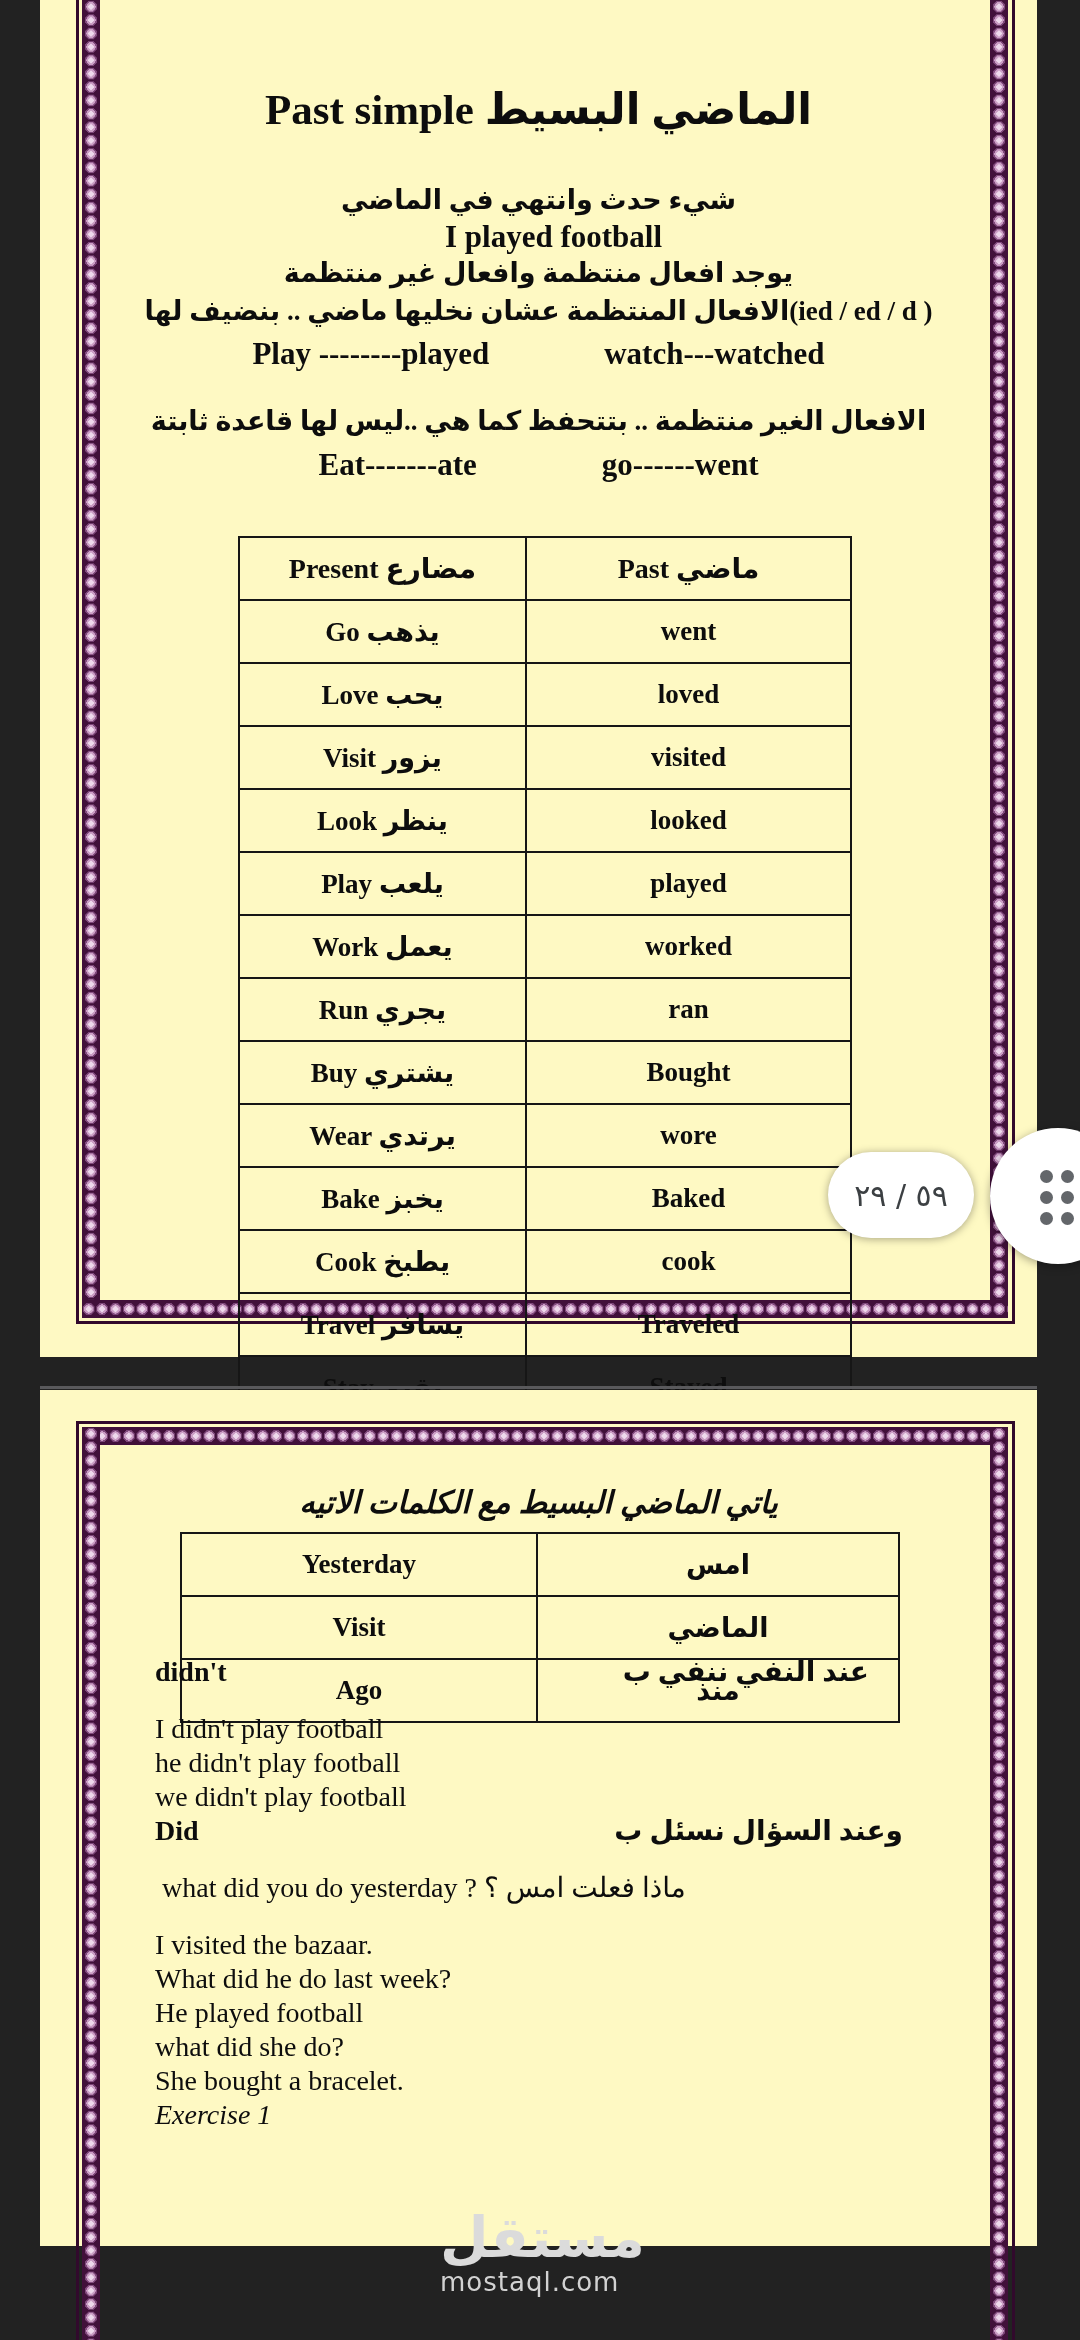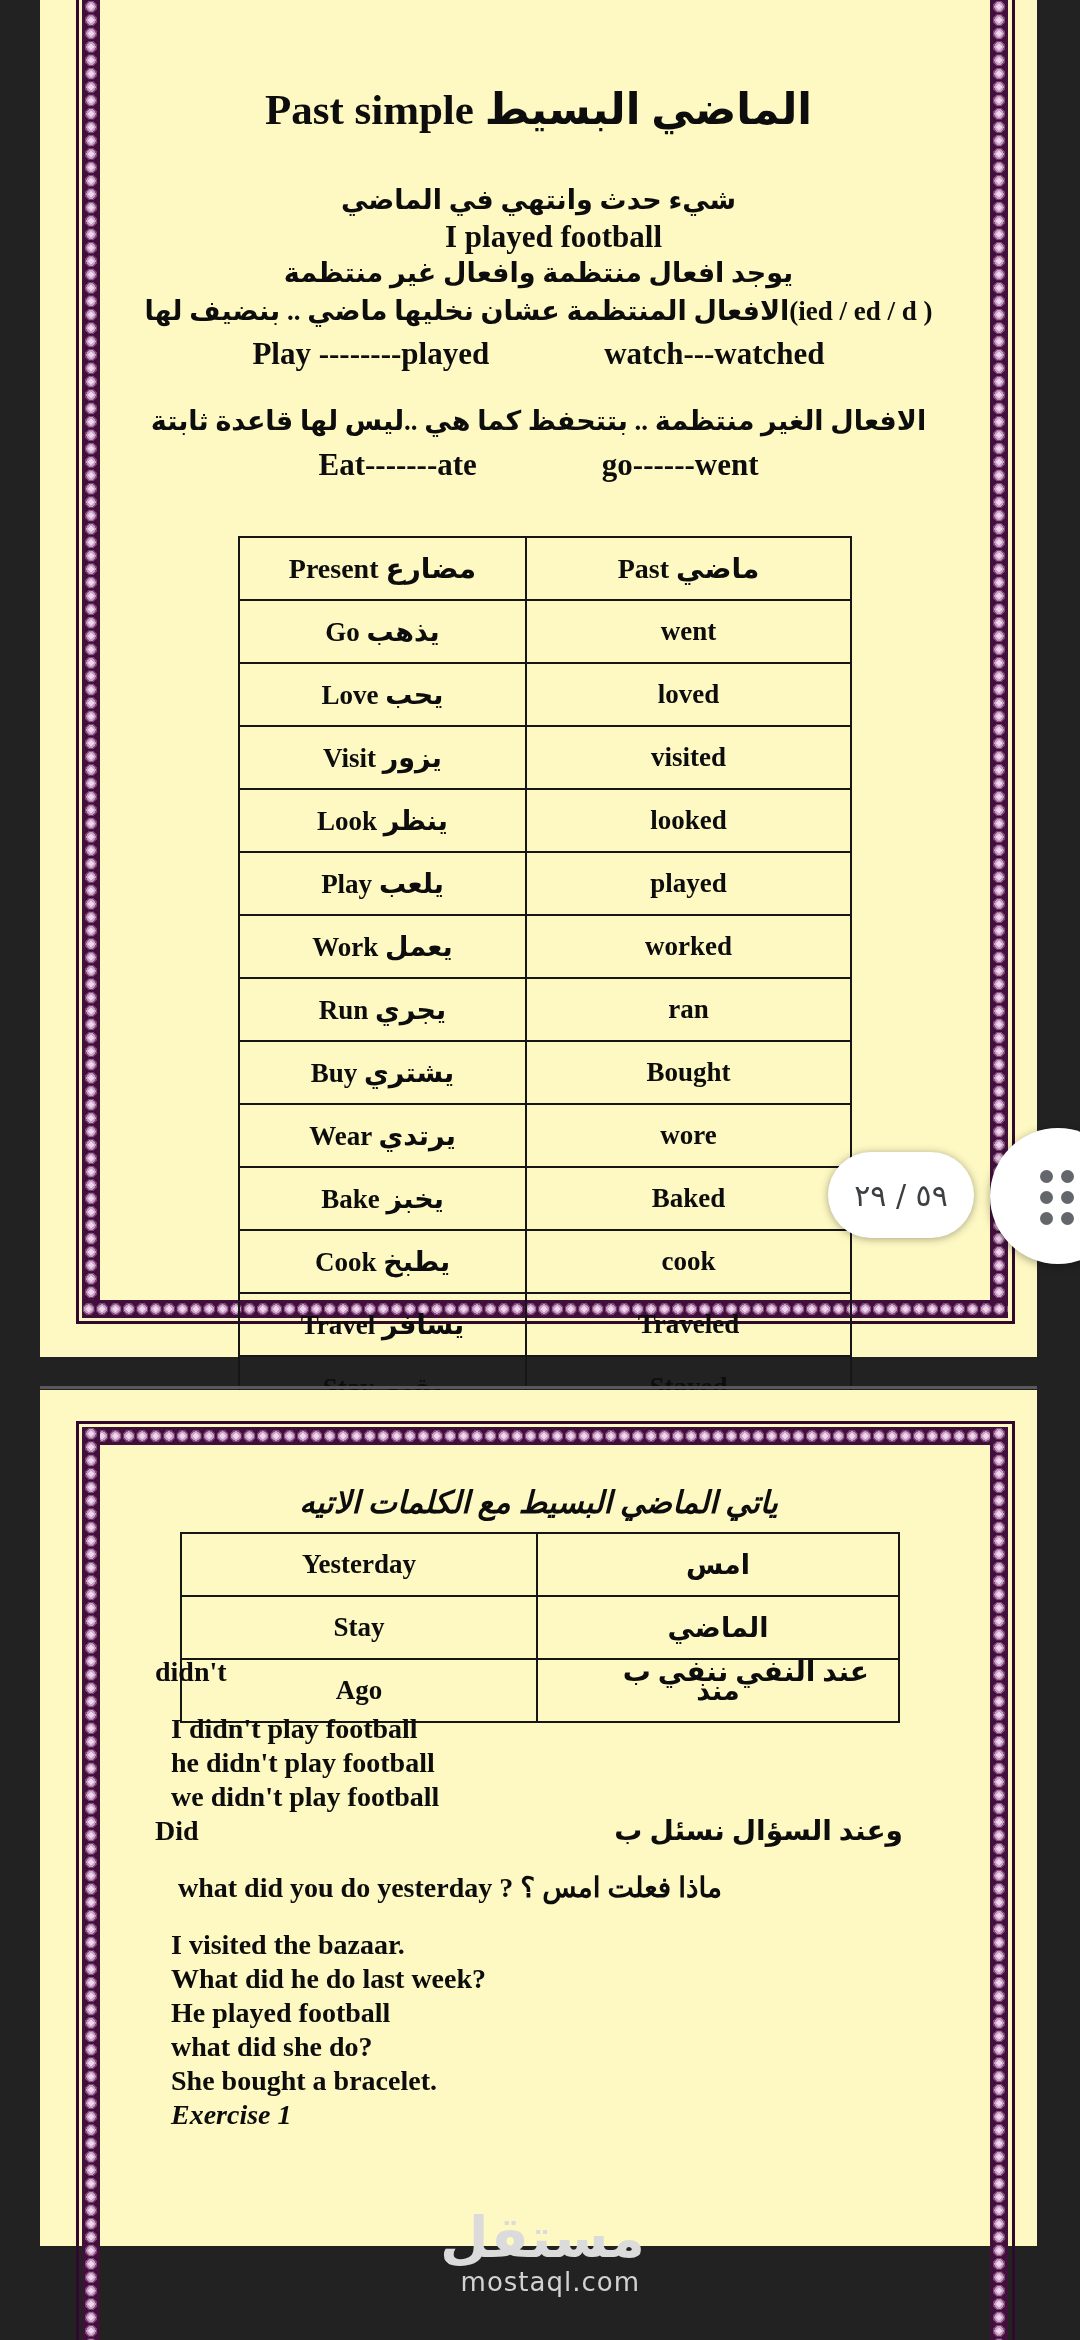--- a/index.html
+++ b/index.html
@@ -30,39 +30,39 @@
         font-weight:bold;font-size:27px;height:37px;padding:12px;overflow:hidden;white-space:nowrap;}
   th{font-size:28px;}
   .t1{position:absolute;left:198px;top:536px;width:612px;}
   .t1 col.c1{width:287px;} .t1 col.c2{width:325px;}
   .t2{position:absolute;left:140px;top:142px;width:718px;}
   .t2 col.c1{width:356px;} .t2 col.c2{width:362px;}
   
   .p2flow{position:absolute;left:115px;right:130px;top:265px;font-size:28px;}
   .p2flow > div{height:34px;line-height:34px;margin-bottom:23px;}
   .p2row{display:flex;justify-content:space-between;font-weight:bold;}
-  .line{font-weight:bold;margin-left:16px;}
+  .line{font-weight:normal;}
   .indent{padding-left:7px;}
   .italic{font-style:italic;}
   .pr38{padding-right:38px;}
   .pr4{padding-right:4px;}
   
   .pill{
     position:absolute;left:828px;top:1152px;width:146px;height:86px;border-radius:43px;
     background:#ffffff;box-shadow:0 1px 8px rgba(0,0,0,0.35);
     display:flex;align-items:center;justify-content:center;
     font-family:"DejaVu Sans",sans-serif;font-size:30px;color:#3c4043;
   }
   .handle{
     position:absolute;left:990px;top:1128px;width:136px;height:136px;border-radius:50%;
     background:#ffffff;box-shadow:0 2px 10px rgba(0,0,0,0.35);
   }
   .dots{position:absolute;left:50px;top:42px;display:grid;grid-template-columns:13px 13px;grid-gap:8px 8px;}
   .dots span{width:13px;height:13px;border-radius:50%;background:#63666a;display:block;}
-  .watermark{position:absolute;left:440px;top:2208px;width:200px;text-align:right;pointer-events:none;}
+  .watermark{position:absolute;left:440px;top:2208px;width:200px;text-align:left;pointer-events:none;}
   .wm-logo{font-family:"DejaVu Sans",sans-serif;font-weight:bold;font-size:56px;line-height:60px;color:#dbdbdb;}
   .wm-domain{font-family:"DejaVu Sans",sans-serif;font-size:26px;line-height:28px;color:#d2d2d2;letter-spacing:1px;}
 </style>
 </head>
 <body>
 
 <div class="screen">
 
   <div class="page page1">
 
@@ -175,21 +175,21 @@
       <colgroup>
           <col class="c1">
           <col class="c2">
         </colgroup>
       <tbody>
           <tr>
             <td>Yesterday</td>
             <td>امس</td>
           </tr>
           <tr>
-            <td>Stay</td>
+            <td>Visit</td>
             <td>الماضي</td>
           </tr>
           <tr>
             <td>Ago</td>
             <td>منذ</td>
           </tr>
         </tbody>
     </table>
 
     <div class="p2flow">

